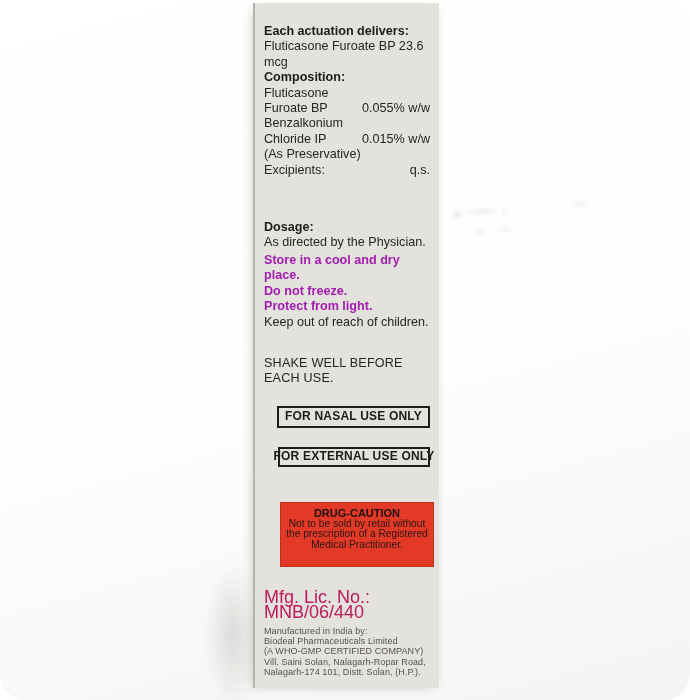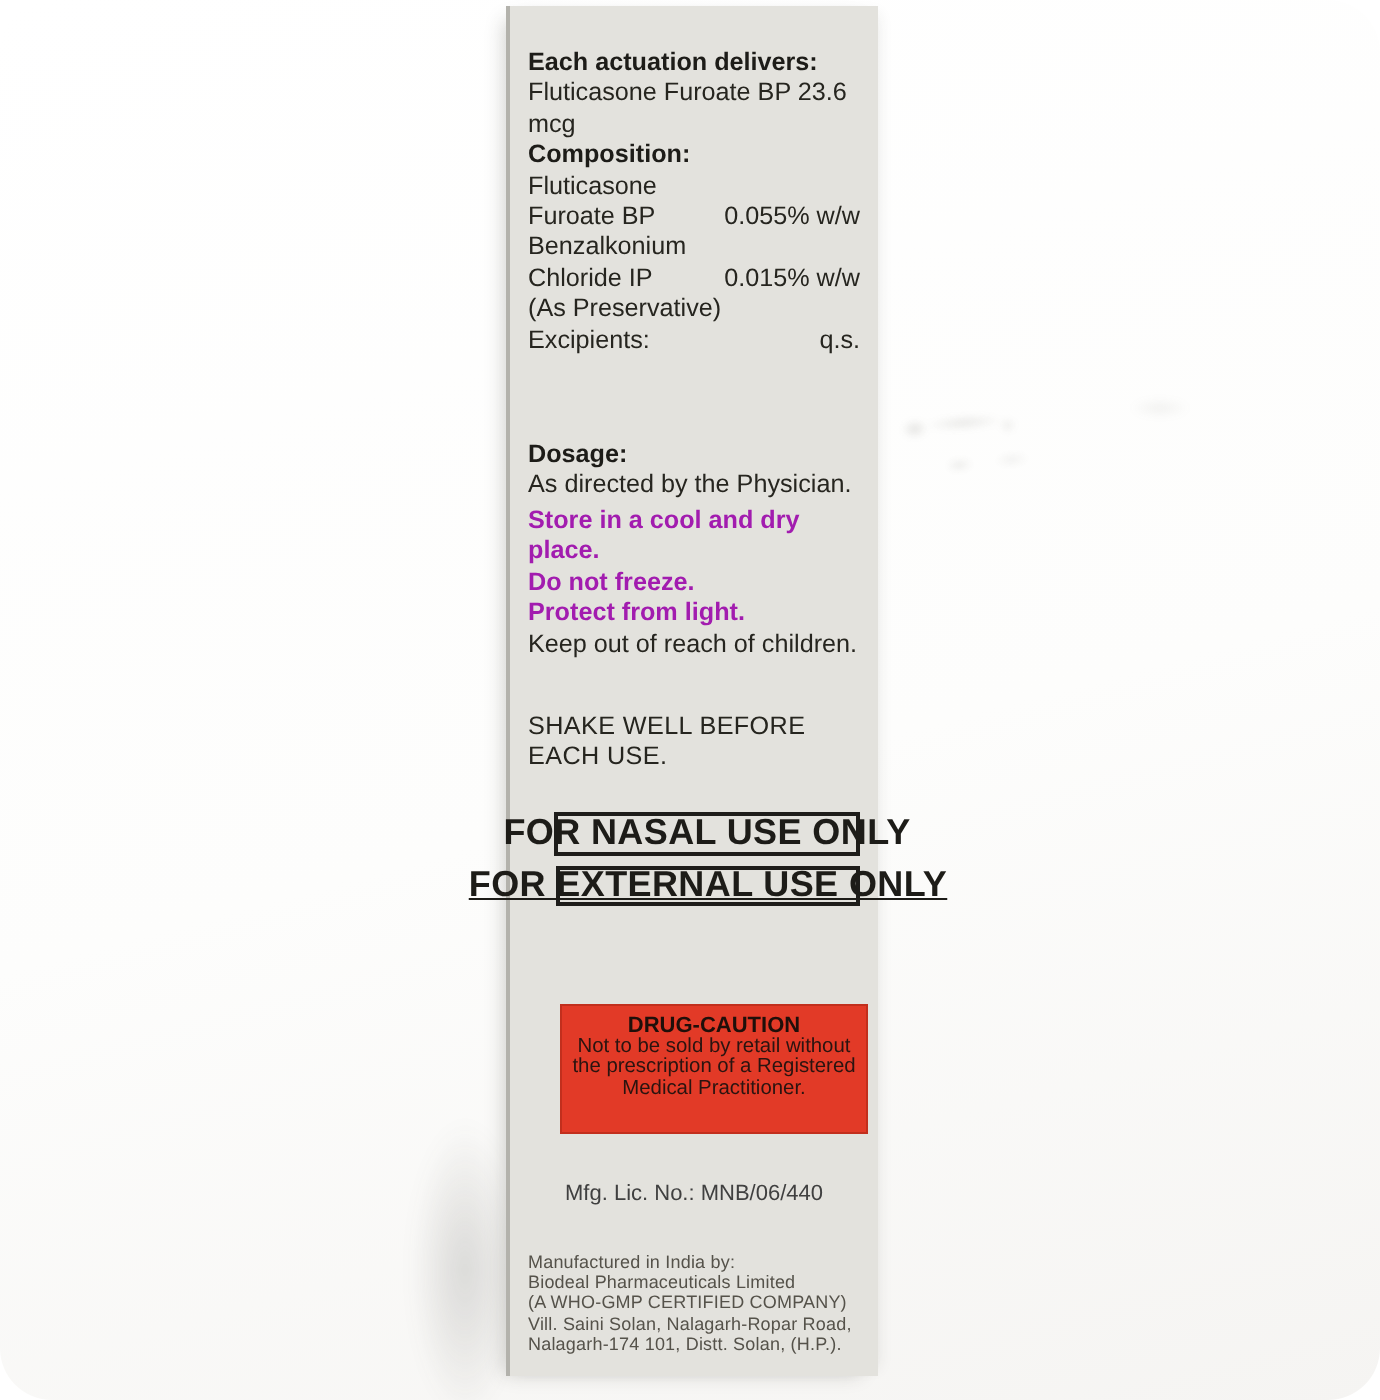--- a/index.html
+++ b/index.html
@@ -43,39 +43,39 @@
   .sec-composition { top: 21px; }
   .sec-dosage      { top: 182px; margin-top: 35px; }
   .sec-storage     { top: 250px; font-weight: bold; color: #a21caf; }
   .sec-children    { top: 312px; }
   .sec-shake       { top: 353px; letter-spacing: 0.2px; }
 
   .use-box {
     position: absolute;
     border: 2px solid #1e1d1a;
     display: flex; align-items: center; justify-content: center;
-    font-weight: bold; font-size: 18px; color: #1d1c18;
+    font-weight: bold; font-size: 12px; color: #1d1c18;
     letter-spacing: 0.2px; white-space: nowrap;
     background: transparent;
   }
   .box-nasal    { left: 13px; top: 403px; width: 149px; height: 18px; }
-  .box-external { left: 14px; top: 430px; width: 148px; height: 16px; text-decoration: underline; }
+  .box-external { left: 14px; top: 444px; width: 148px; height: 16px; }
 
   .schedule-box {
     position: absolute; left: 16px; top: 499px; width: 154px; height: 65px;
     background: #e23a27;
     border: 1px solid #c22f1d;
     box-sizing: border-box;
     text-align: center; color: #2a1410;
     padding-top: 5px;
   }
   .schedule-box .h-line { font-weight: bold; font-size: 11px; line-height: 10.8px; color: #1f0f0a; }
   .schedule-box .b-line { font-size: 10.2px; line-height: 10.6px; }
 
-  .sec-mfglic { top: 587px; font-size: 11px; color: #404040; text-align: center; }
+  .sec-mfglic { top: 587px; font-size: 18px; color: #be185d; }
 
   .sec-manufacturer {
     top: 623px; font-size: 9px; line-height: 10.2px;
     color: #55524a; letter-spacing: 0.1px;
   }
 
   
   .smudge { position: absolute; pointer-events: none; }
   .smudge-1 {
     left: 448px; top: 206px; width: 62px; height: 14px;

